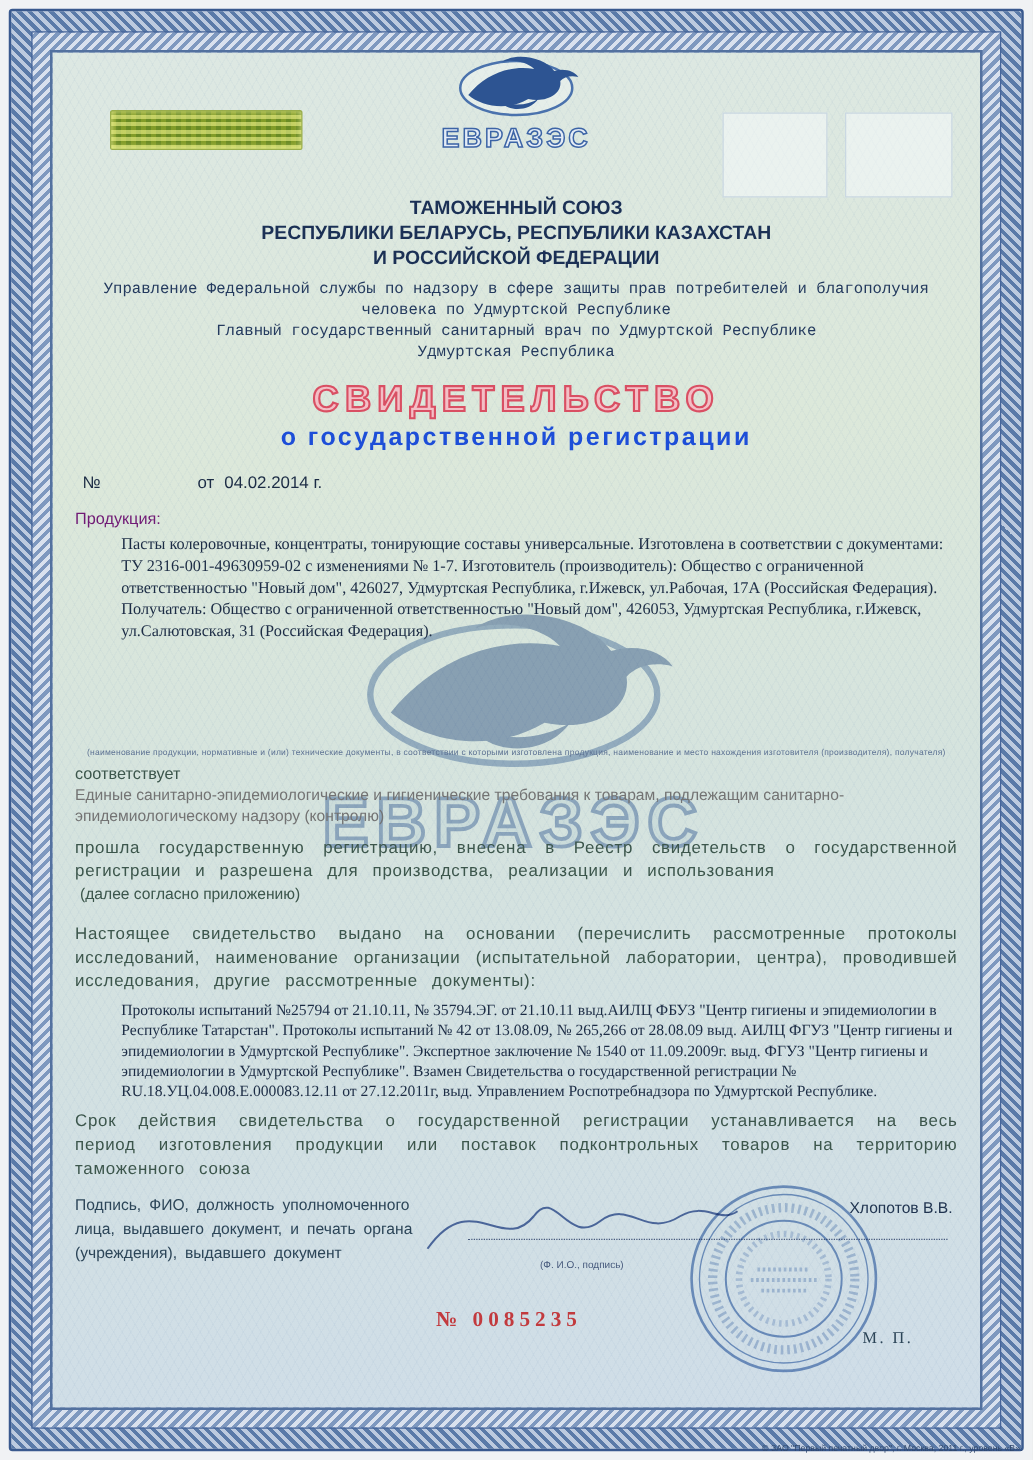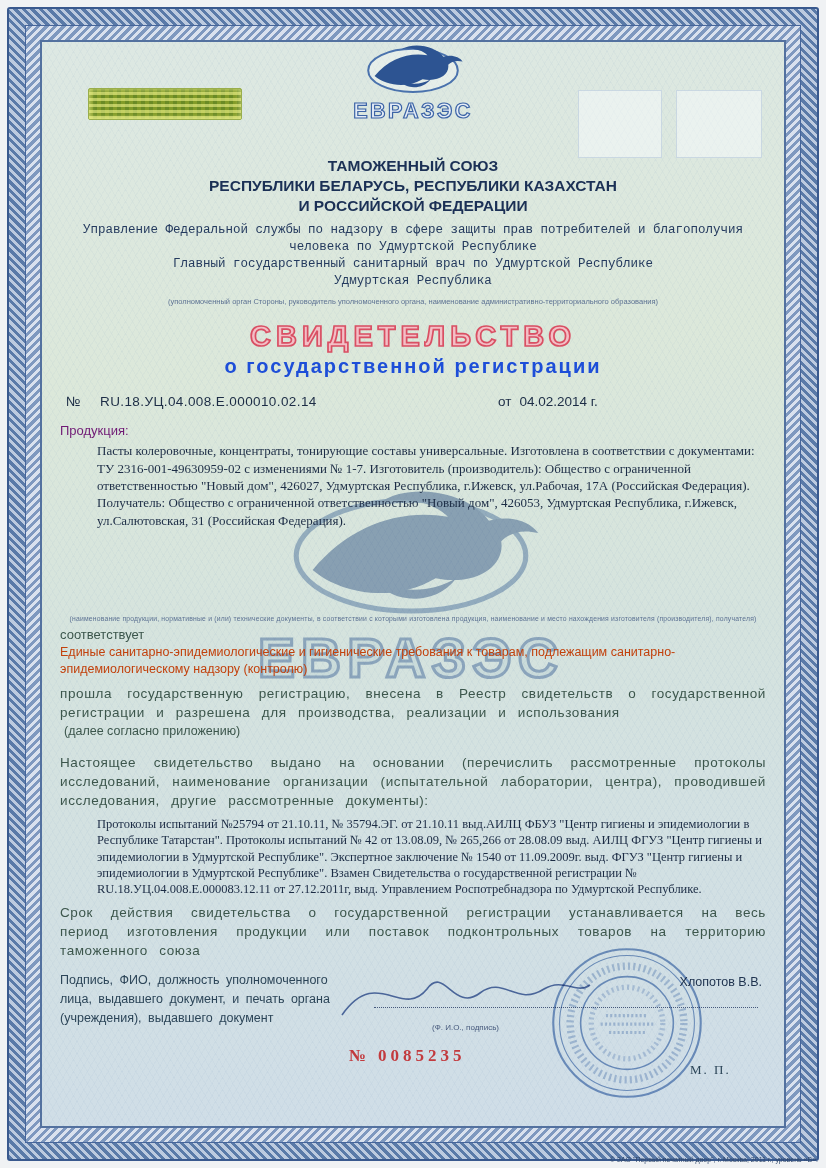--- a/index.html
+++ b/index.html
@@ -47,21 +47,21 @@
   .num-label{width:34px;margin-left:6px;}
   .num-value{width:340px;letter-spacing:.4px;}
   .date-group{margin-left:58px;display:flex;gap:8px;}
 
   .product-label{font-size:13px;color:#701a75;margin-top:14px;}
   .serif-text{font-family:"Liberation Serif",serif;font-size:13px;color:#1c2c45;line-height:1.33;margin-top:4px;text-align:left;margin-left:37px;}
   .field-spacer{height:86px;}
   .small-caption{font-size:6.8px;color:#5d7293;text-align:center;white-space:nowrap;letter-spacing:.2px;}
 
   .form-label{font-size:13px;color:#3c564c;margin-top:5px;}
-  .conforms{font-size:12.5px;color:#c2410c;line-height:1.35;margin-top:2px;}
+  .conforms{font-size:12.5px;color:#737373;line-height:1.35;margin-top:2px;}
 
   .spaced{font-size:13.5px;color:#3c564c;text-align:justify;word-spacing:7px;letter-spacing:.6px;line-height:1.4;}
   .registration{margin-top:7px;}
   .attach-note{font-size:12.5px;color:#3c564c;margin-top:2px;margin-left:4px;}
   .basis-intro{margin-top:16px;}
   .basis-text{font-size:12.5px;line-height:1.3;margin-top:5px;}
   .validity{margin-top:7px;}
 
   .sig-row{display:flex;margin-top:10px;position:relative;}
   .sig-left{width:302px;font-size:12.5px;color:#2c4558;line-height:1.5;word-spacing:3px;}
@@ -120,28 +120,26 @@
       <div>ТАМОЖЕННЫЙ СОЮЗ</div>
       <div>РЕСПУБЛИКИ БЕЛАРУСЬ, РЕСПУБЛИКИ КАЗАХСТАН</div>
       <div>И РОССИЙСКОЙ ФЕДЕРАЦИИ</div>
     </div>
 
     <div class="authority">
       <div class="a-line">Управление Федеральной службы по надзору в сфере защиты прав потребителей и благополучия человека по Удмуртской Республике</div>
       <div class="a-line">Главный государственный санитарный врач по Удмуртской Республике</div>
       <div class="a-line">Удмуртская Республика</div>
     </div>
-    <div class="tiny-caption">(уполномоченный орган Стороны, руководитель уполномоченного органа, наименование административно-территориального образования)</div>
 
     <div class="title">СВИДЕТЕЛЬСТВО</div>
     <div class="subtitle">о государственной регистрации</div>
 
     <div class="number-row">
       <span class="num-label">№</span>
-      <span class="num-value">RU.18.УЦ.04.008.Е.000010.02.14</span>
       <span class="date-group">
         <span>от</span>
         <span>04.02.2014 г.</span>
       </span>
     </div>
 
     <div class="product-label">Продукция:</div>
     <div class="serif-text">Пасты колеровочные, концентраты, тонирующие составы универсальные. Изготовлена в соответствии с документами: ТУ 2316-001-49630959-02 с изменениями № 1-7. Изготовитель (производитель): Общество с ограниченной ответственностью "Новый дом", 426027, Удмуртская Республика, г.Ижевск, ул.Рабочая, 17А (Российская Федерация).  Получатель: Общество с ограниченной ответственностью "Новый дом", 426053, Удмуртская Республика, г.Ижевск, ул.Салютовская, 31 (Российская Федерация).</div>
     <div class="field-spacer"></div>
     <div class="small-caption">(наименование продукции, нормативные и (или) технические документы, в соответствии с которыми изготовлена продукция, наименование и место нахождения изготовителя (производителя), получателя)</div>

